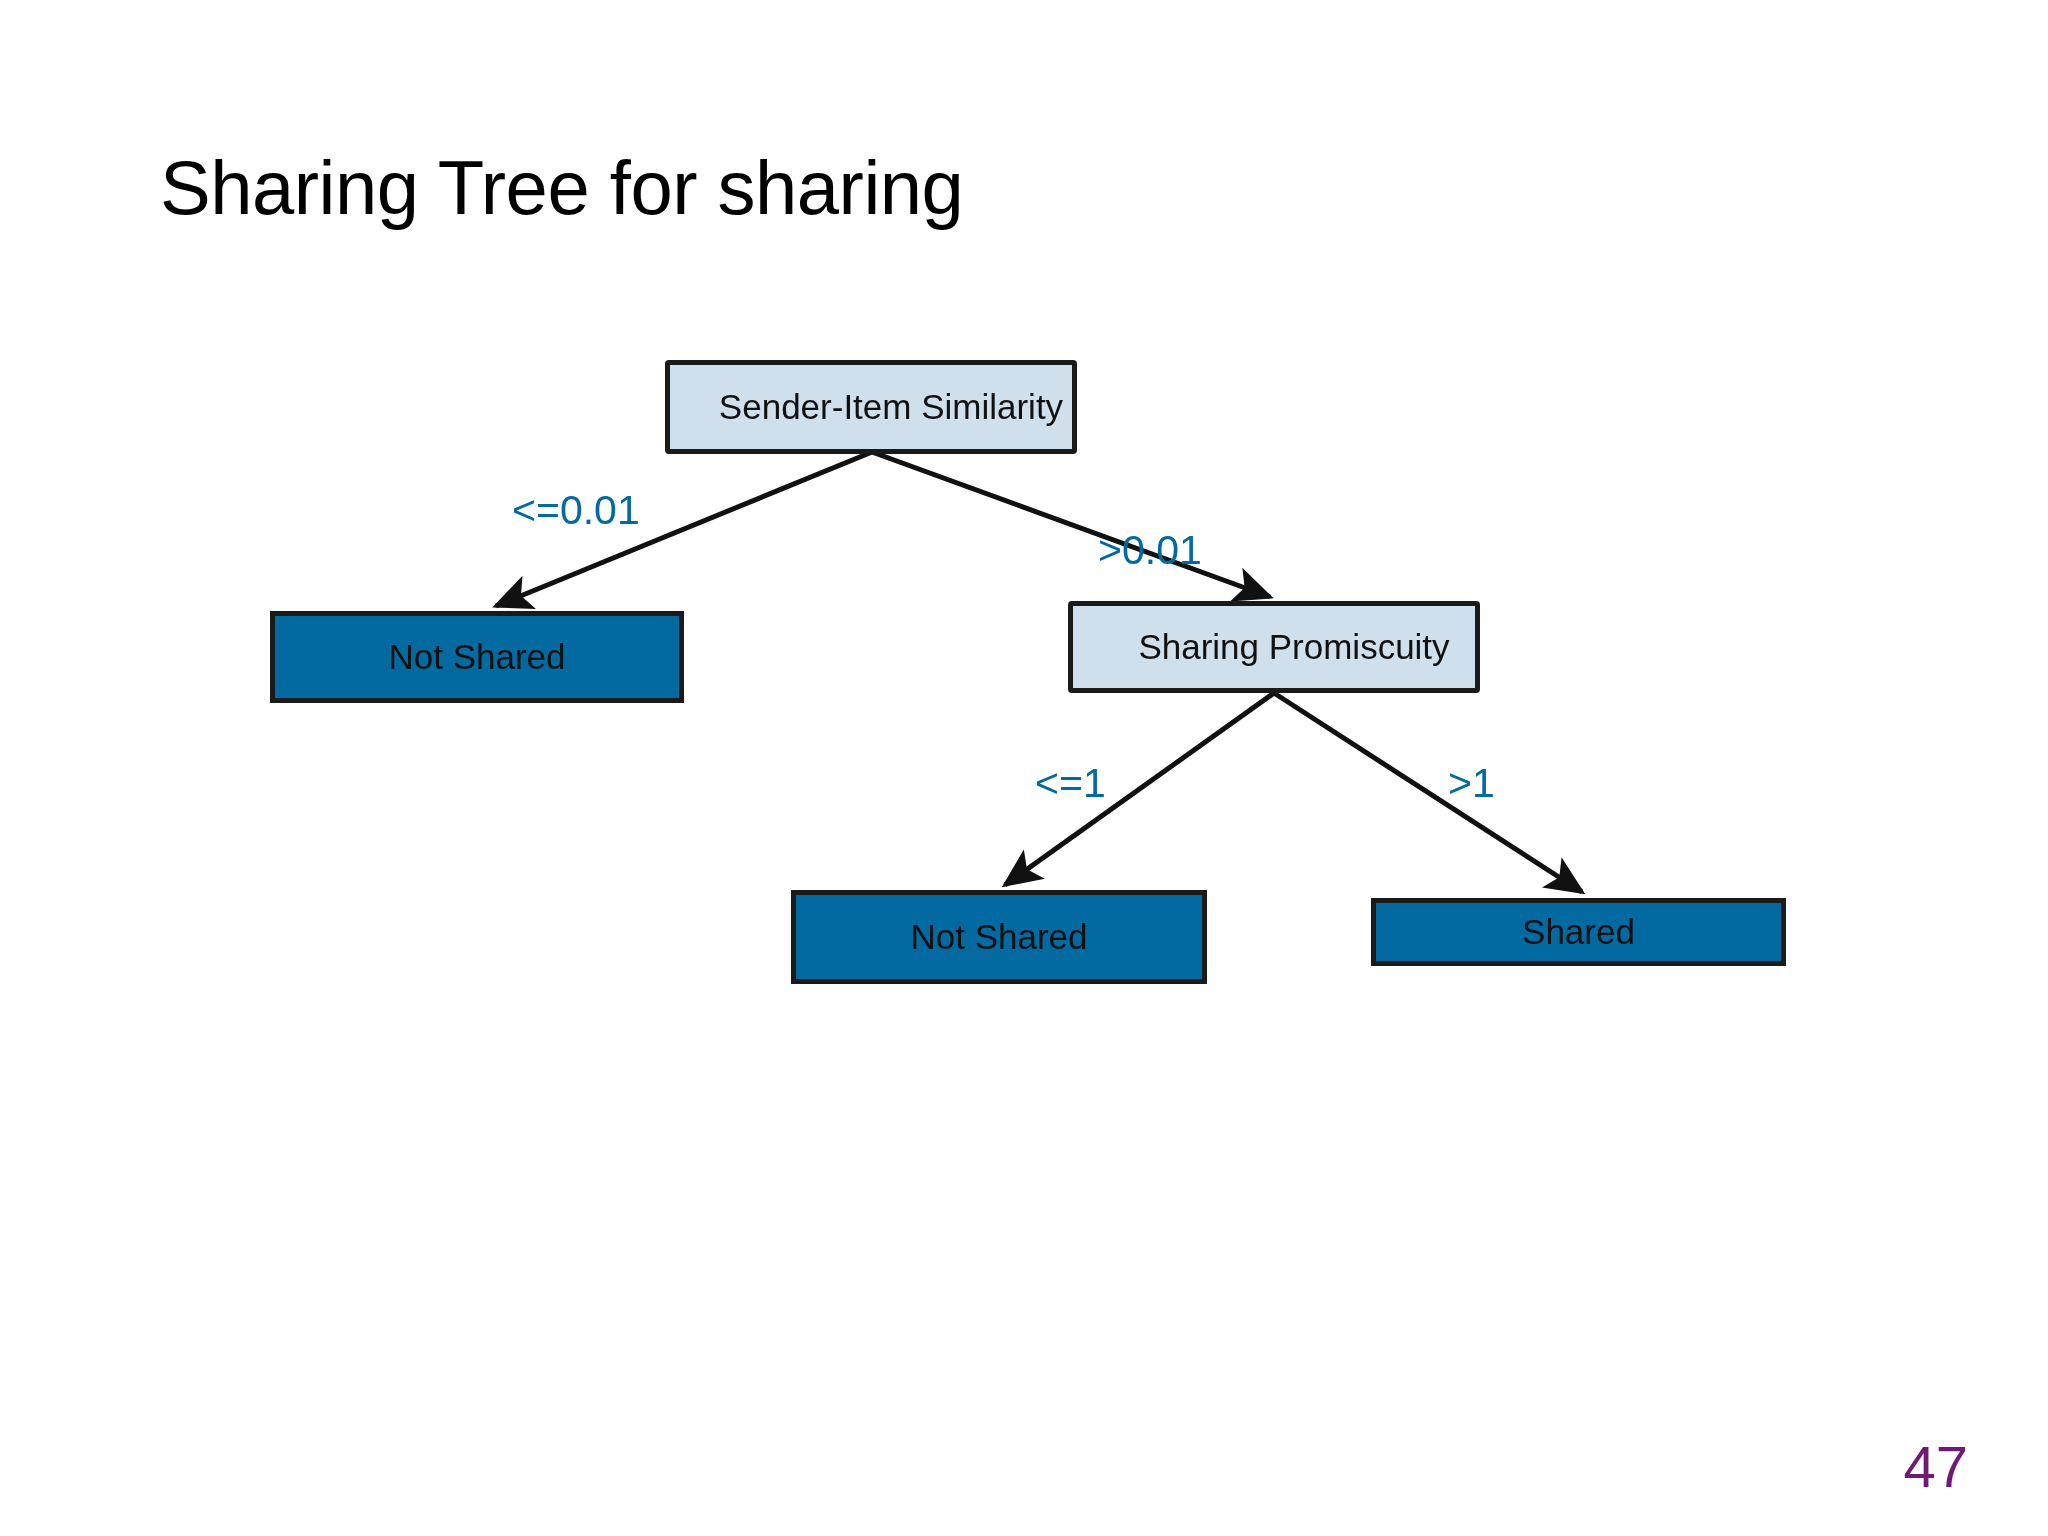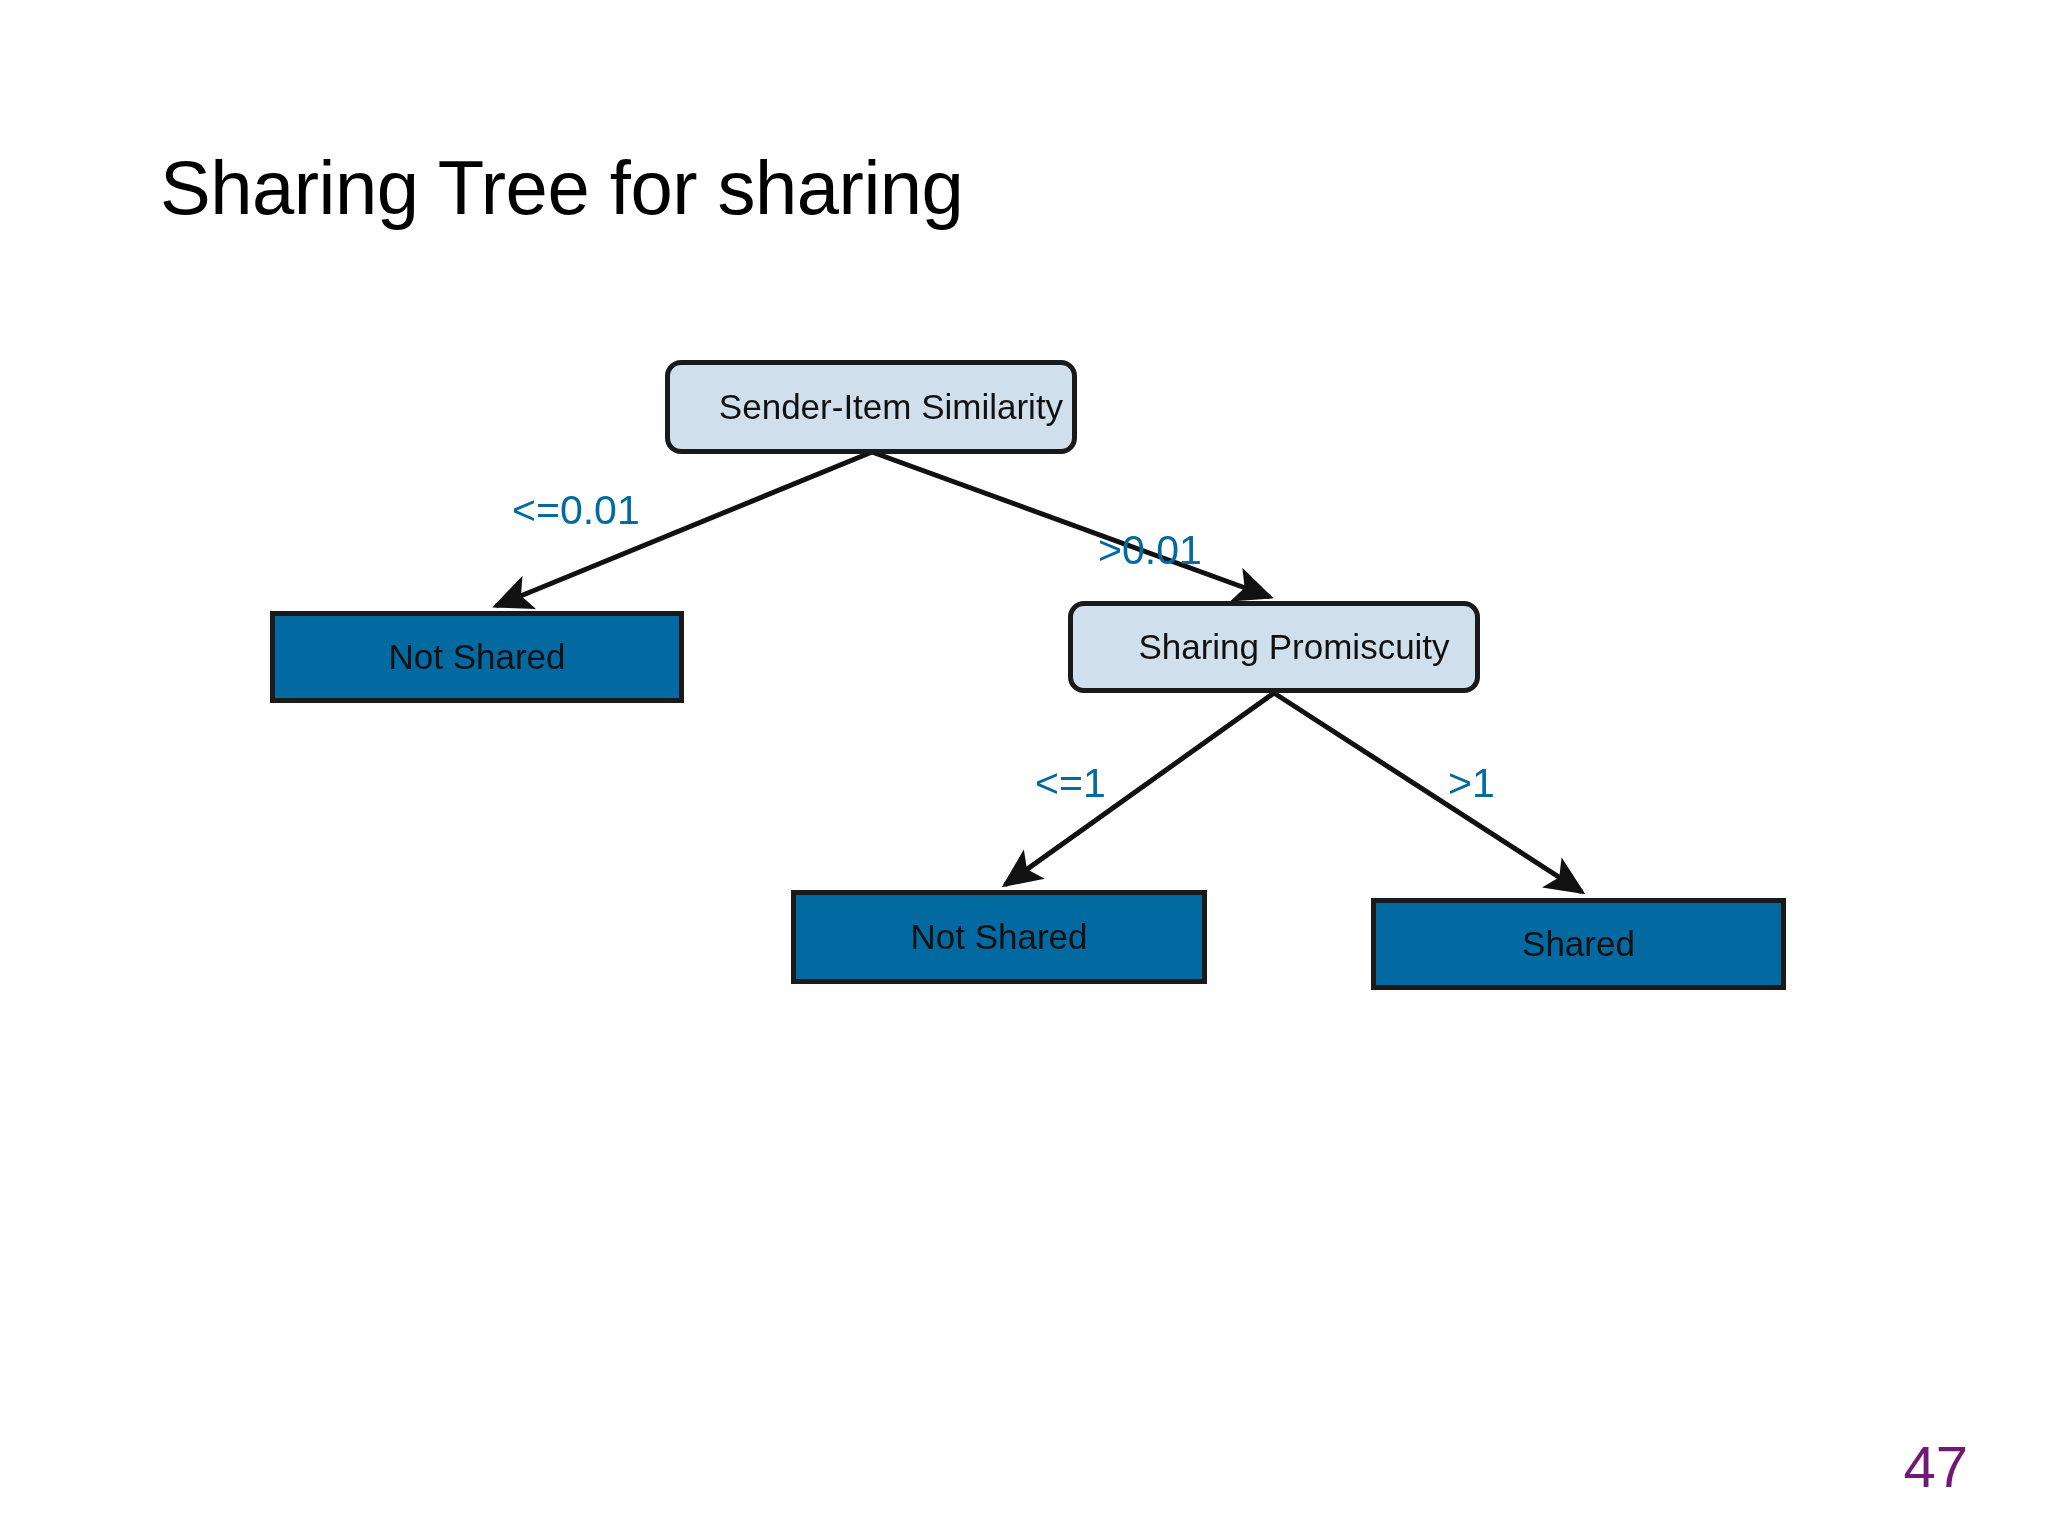--- a/index.html
+++ b/index.html
@@ -57,21 +57,21 @@
     align-items: center;
     justify-content: center;
     font-family: "Liberation Sans", sans-serif;
     color: #111111;
     text-align: center;
   }
 
   .node-decision {
     background: #cfdfec;
     border: 5px solid #1a1a1a;
-    border-radius: 16px;
+    border-radius: 4px;
     font-size: 35px;
     padding-left: 40px;
   }
 
   .node-leaf {
     background: #0369a1;
     border: 5px solid #1a1a1a;
     border-radius: 0px;
     font-size: 35px;
   }
@@ -113,21 +113,21 @@
     left: 791px;
     top: 890px;
     width: 416px;
     height: 94px;
   }
 
   #node-leaf-right {
     left: 1371px;
     top: 898px;
     width: 415px;
-    height: 92px;
+    height: 68px;
   }
 
   #edge-label-root-left  { left: 512px;  top: 487px; }
   #edge-label-root-right { left: 1098px; top: 487px; margin-top: 40px; }
   #edge-label-prom-left  { left: 1035px; top: 760px; }
   #edge-label-prom-right { left: 1448px; top: 760px; }
 
   #page-number {
     position: absolute;
     right: 80px;

